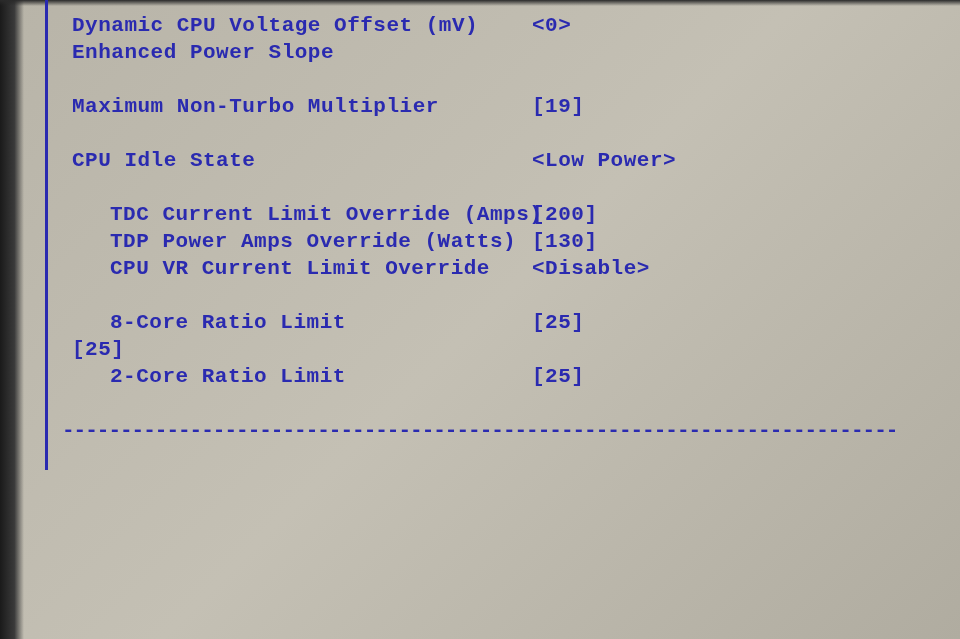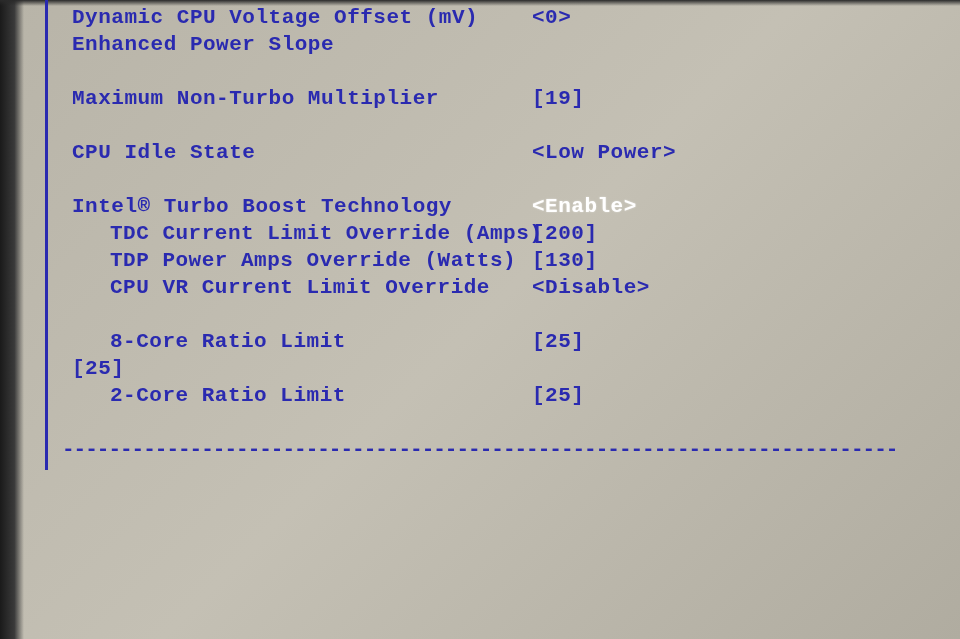--- a/index.html
+++ b/index.html
@@ -14,21 +14,21 @@
       font-family: 'Courier New', monospace;
       font-weight: bold;
       font-size: 21px;
       color: #2a2ab0;
       overflow: hidden;
       position: relative;
       padding: 0 0 0 72px;
       letter-spacing: 0.5px;
     }
     .screen {
-      padding-top: 4px;
+      padding-top: 12px;
     }
     .row {
       display: flex;
       line-height: 27px;
       white-space: pre;
     }
     .label {
       width: 460px;
       flex-shrink: 0;
     }
@@ -104,24 +104,20 @@
 
   <div class="spacer"></div>
 
   <div class="row">
     <span class="label">CPU Idle State</span>
     <span class="value">&lt;Low Power&gt;</span>
   </div>
 
   <div class="spacer"></div>
 
-  <div class="row">
-    <span class="label">Intel® Turbo Boost Technology</span>
-    <span class="value highlighted">&lt;Enable&gt;</span>
-  </div>
 
   <div class="row">
     <span class="label label-indent">TDC Current Limit Override (Amps)</span>
     <span class="value">[200]</span>
   </div>
 
   <div class="row">
     <span class="label label-indent">TDP Power Amps Override (Watts)</span>
     <span class="value">[130]</span>
   </div>

